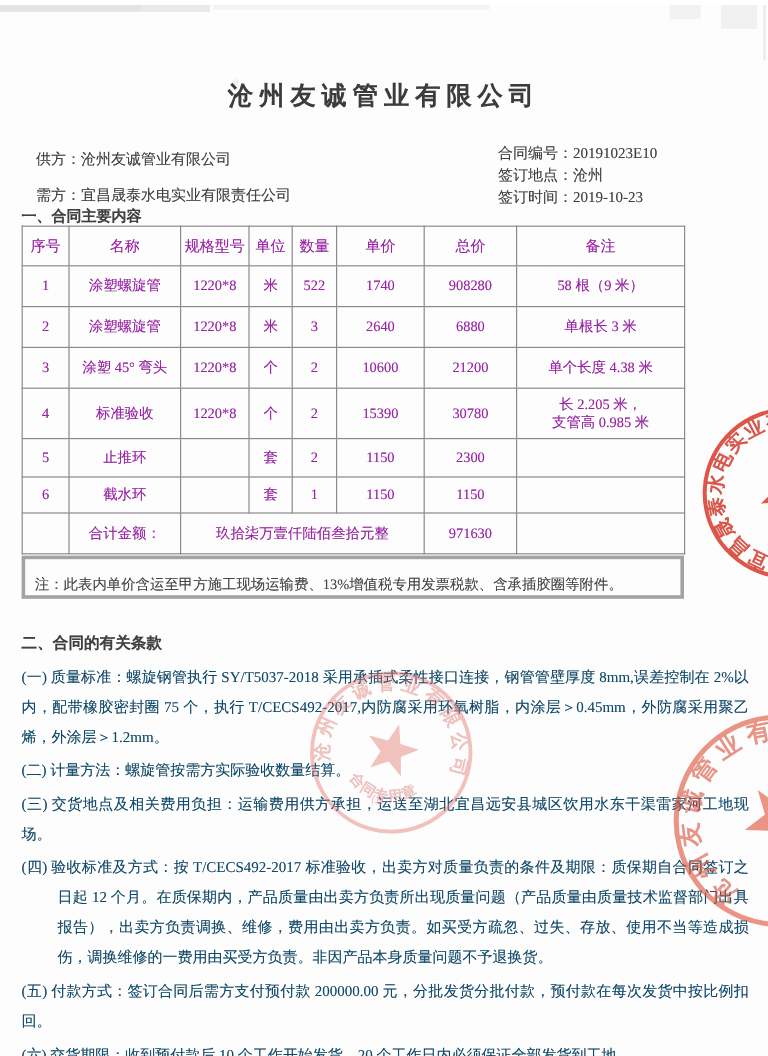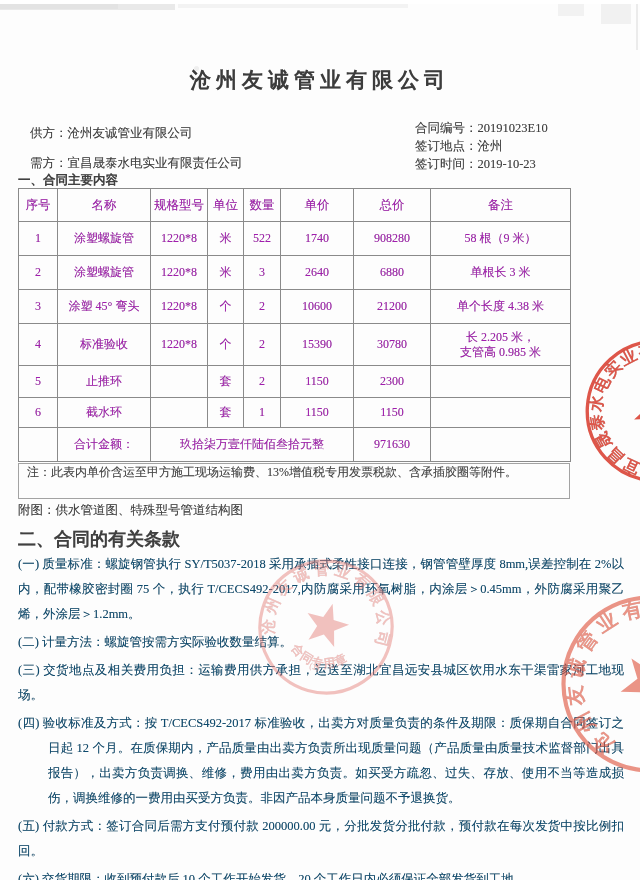--- a/index.html
+++ b/index.html
@@ -56,25 +56,25 @@
   tr.h  { height: 33px; }
   tr.r  { height: 34px; }
   tr.r4 { height: 42px; }
   tr.r5 { height: 32px; }
   tr.r6 { height: 30px; }
   tr.tt { height: 34px; }
   td.remark { white-space: pre-line; line-height: 15px; }
 
   .note-box {
     position: absolute; left: 18px; top: 459px; width: 552px; height: 36px;
-    border: 1px solid #a3a3a3; display: flex; align-items: flex-start;
+    border: 3px solid #a3a3a3; display: flex; align-items: flex-end;
     padding: 0 8px; font-size: 12px; color: #454545;
   }
   .attachment { position: absolute; left: 18px; top: 498px; font-size: 12.5px; }
-  .sec2 { position: absolute; left: 18px; top: 523px; font-size: 18px; font-weight: 600; }
+  .sec2 { position: absolute; left: 18px; top: 523px; font-size: 13px; font-weight: 600; }
 
   .clauses { position: absolute; left: 18px; top: 548px; width: 606px; }
   .clauses p {
     font-size: 12.5px; line-height: 25px; margin-bottom: 3px; color: #0c4a6e;
     text-align: justify;
   }
   .clauses p.hang { padding-left: 30px; text-indent: -30px; }
 
   
   .stamp { position: absolute; z-index: 6; pointer-events: none; }
@@ -209,21 +209,20 @@
       <td>971630</td>
       <td></td>
     </tr>
   </tbody>
     </table>
 
   <div class="note-box">
     <span>注：此表内单价含运至甲方施工现场运输费、13%增值税专用发票税款、含承插胶圈等附件。</span>
   </div>
 
-  <div class="attachment">附图：供水管道图、特殊型号管道结构图</div>
   <div class="sec2">二、合同的有关条款</div>
 
   <div class="clauses">
     <p>(一) 质量标准：螺旋钢管执行 SY/T5037-2018 采用承插式柔性接口连接，钢管管壁厚度 8mm,误差控制在 2%以内，配带橡胶密封圈 75 个，执行 T/CECS492-2017,内防腐采用环氧树脂，内涂层＞0.45mm，外防腐采用聚乙烯，外涂层＞1.2mm。</p>
     <p>(二) 计量方法：螺旋管按需方实际验收数量结算。</p>
     <p>(三) 交货地点及相关费用负担：运输费用供方承担，运送至湖北宜昌远安县城区饮用水东干渠雷家河工地现场。</p>
     <p class="hang">(四) 验收标准及方式：按 T/CECS492-2017 标准验收，出卖方对质量负责的条件及期限：质保期自合同签订之日起 12 个月。在质保期内，产品质量由出卖方负责所出现质量问题（产品质量由质量技术监督部门出具报告），出卖方负责调换、维修，费用由出卖方负责。如买受方疏忽、过失、存放、使用不当等造成损伤，调换维修的一费用由买受方负责。非因产品本身质量问题不予退换货。</p>
     <p>(五) 付款方式：签订合同后需方支付预付款 200000.00 元，分批发货分批付款，预付款在每次发货中按比例扣回。</p>
     <p>(六) 交货期限：收到预付款后 10 个工作开始发货，20 个工作日内必须保证全部发货到工地。</p>
 

